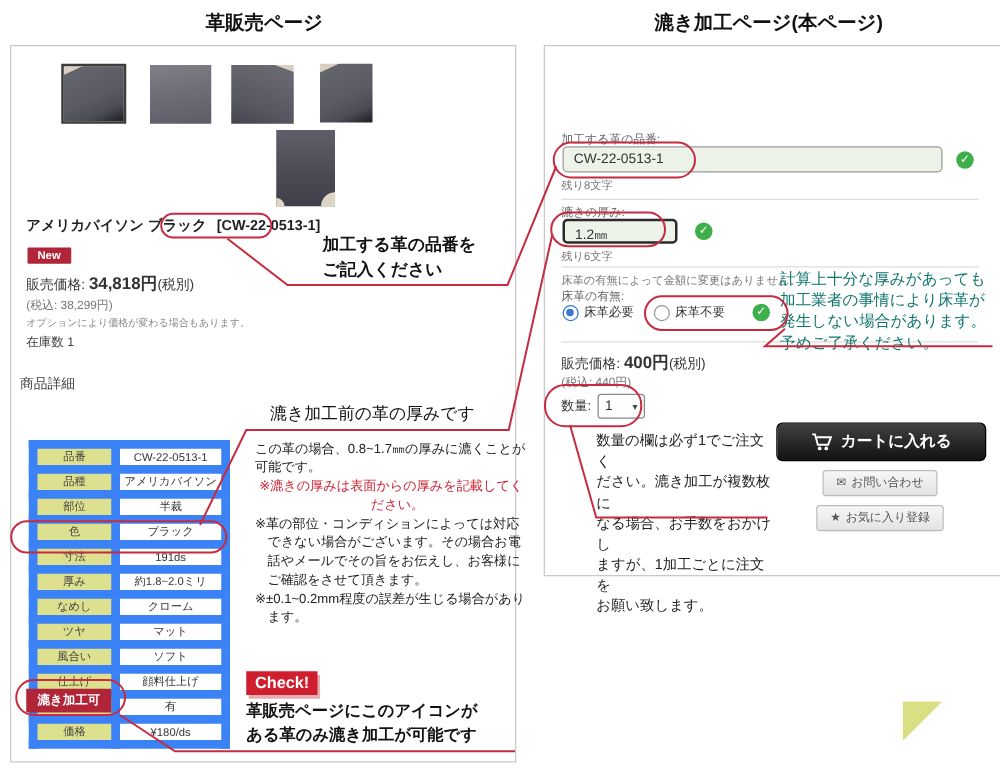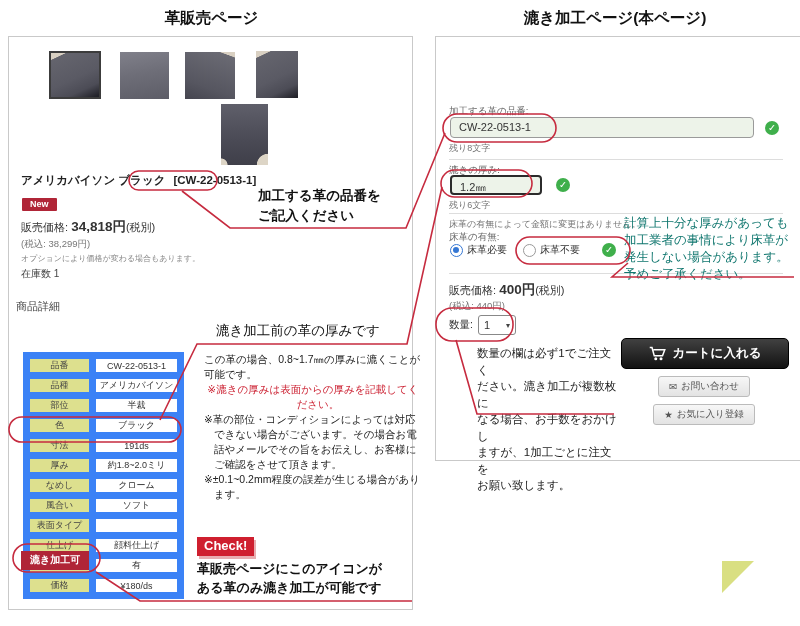--- a/index.html
+++ b/index.html
@@ -110,26 +110,26 @@
           </tr>
       <tr>
             <td class="l">厚み</td>
             <td class="v">約1.8~2.0ミリ</td>
           </tr>
       <tr>
             <td class="l">なめし</td>
             <td class="v">クローム</td>
           </tr>
       <tr>
+            <td class="l">ツヤ</td>
+            <td class="v">マット</td>
+          </tr>
+      <tr>
             <td class="l">風合い</td>
             <td class="v">ソフト</td>
-          </tr>
-      <tr>
-            <td class="l">表面タイプ</td>
-            <td class="v"></td>
           </tr>
       <tr>
             <td class="l">仕上げ</td>
             <td class="v">顔料仕上げ</td>
           </tr>
       <tr>
             <td class="l">芯通し</td>
             <td class="v">有</td>
           </tr>
       <tr>

